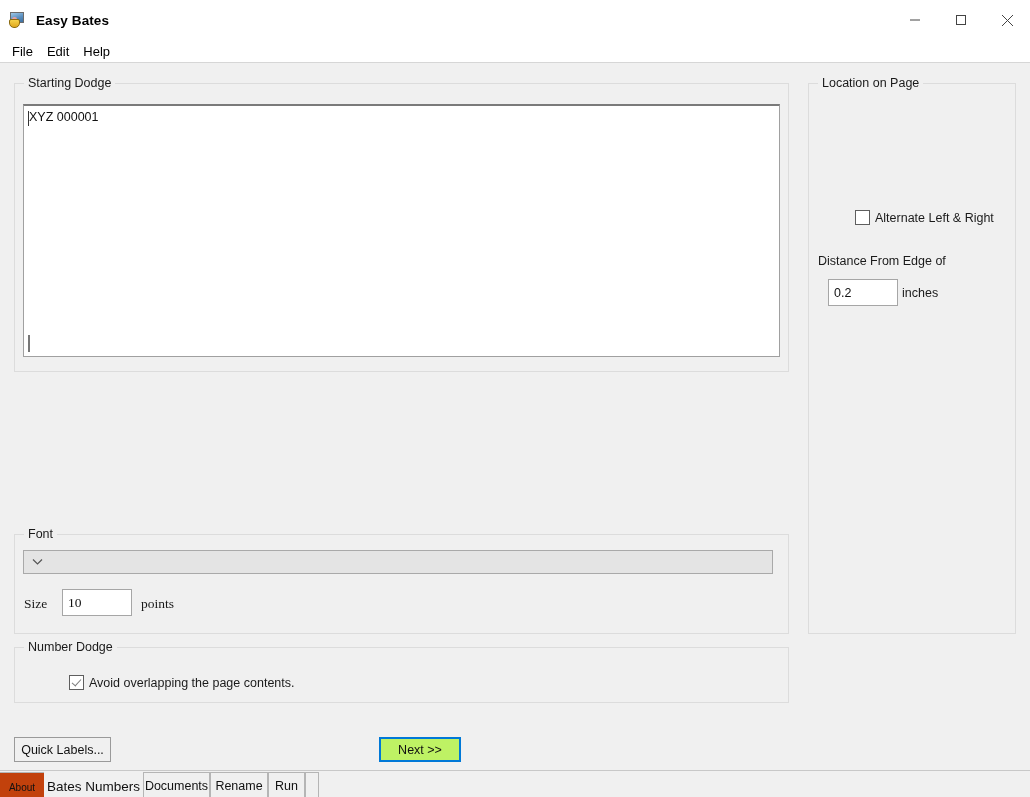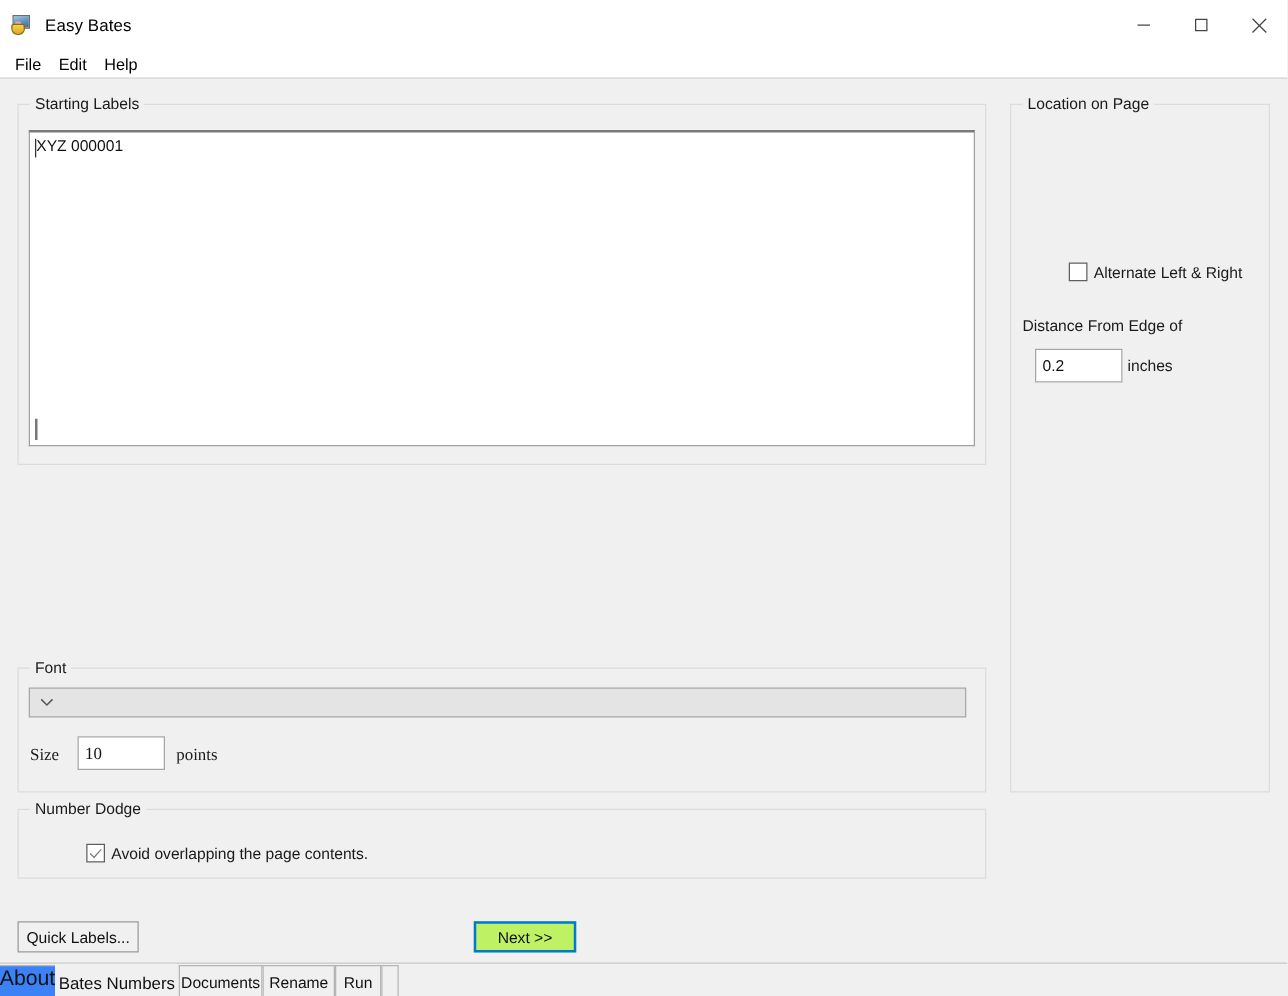--- a/index.html
+++ b/index.html
@@ -48,20 +48,21 @@
     width: 11px; height: 9px;
     background: linear-gradient(180deg,#f5d24a 0%, #e0a81e 100%);
     border: 1px solid #8a6a10;
     border-radius: 2px 2px 5px 5px;
     box-sizing: border-box;
   }
   .title-text {
     font-size: 13.5px;
     color: #000;
     letter-spacing: 0.1px;
+    font-weight: bold;
   }
   .winbtns {
     position: absolute; right: 0; top: 0;
     height: 40px; display: flex;
   }
   .winbtn {
     width: 46px; height: 40px;
     display: flex; align-items: center; justify-content: center;
   }
   .winbtn svg { display:block; }
@@ -252,22 +253,22 @@
     font-size: 12.5px;
     padding-bottom: 4px;
   }
   .tab.active {
     background: #f0f0f0;
     font-size: 13.5px;
     padding-bottom: 3px;
     border: none;
   }
   .tab.firstlike {
-    background: #3b82f6;
-    font-size: 17px;
+    background: #c2410c;
+    font-size: 10px;
     padding-bottom: 4px;
     border: none;
   }
   .tab-topline {
     position: absolute;
     height: 1px;
     background: #b5b5b5;
   }
 </style>
 </head>
@@ -303,21 +304,21 @@
 <div class="menubar">
   <div class="menuitem">File</div>
   <div class="menuitem">Edit</div>
   <div class="menuitem">Help</div>
 </div>
 
 <div class="client">
   <div class="sep-top"></div>
 
   <div class="group" style="left:14px; top:21px; width:775px; height:289px;">
-    <div class="glabel">Starting Labels</div>
+    <div class="glabel">Starting Dodge</div>
   </div>
   <div class="textarea" style="left:23px; top:42px; width:757px; height:253px;">
     <div class="caret"></div>
     <div class="ta-line">XYZ 000001</div>
     <div class="bottom-caret"></div>
   </div>
 
   <div class="group" style="left:808px; top:21px; width:208px; height:551px;">
     <div class="glabel">Location on Page</div>
   </div>

